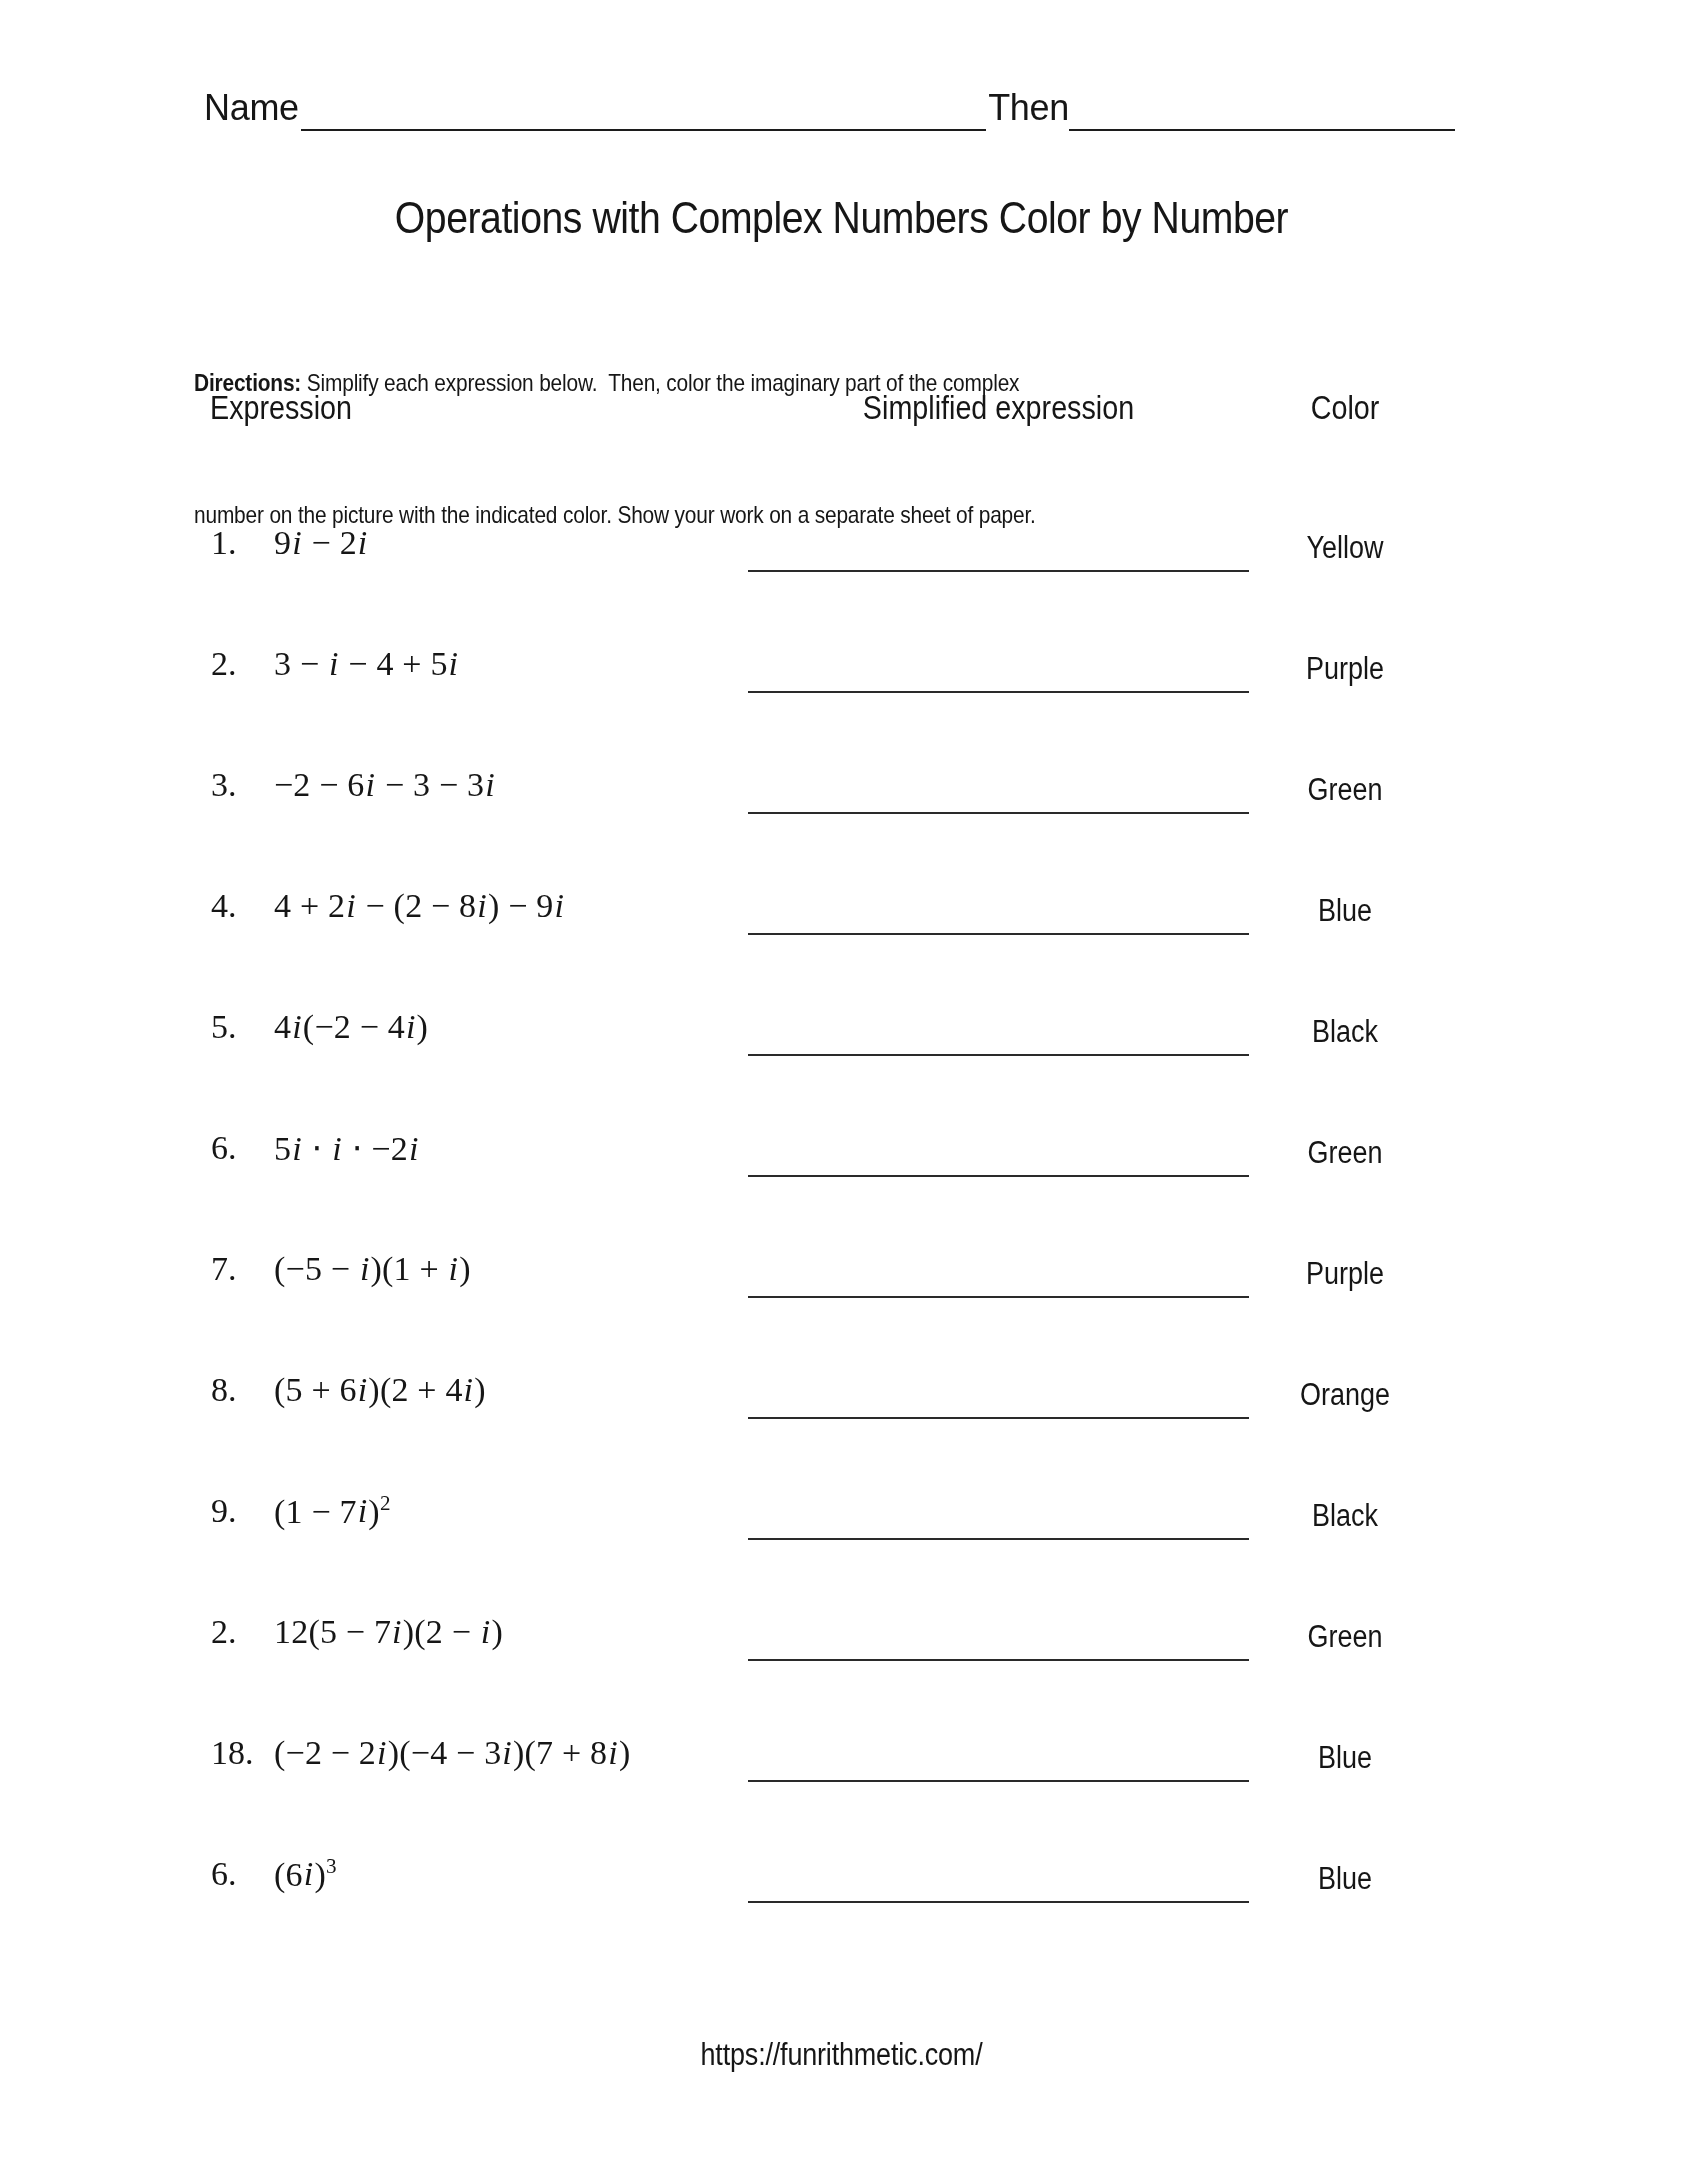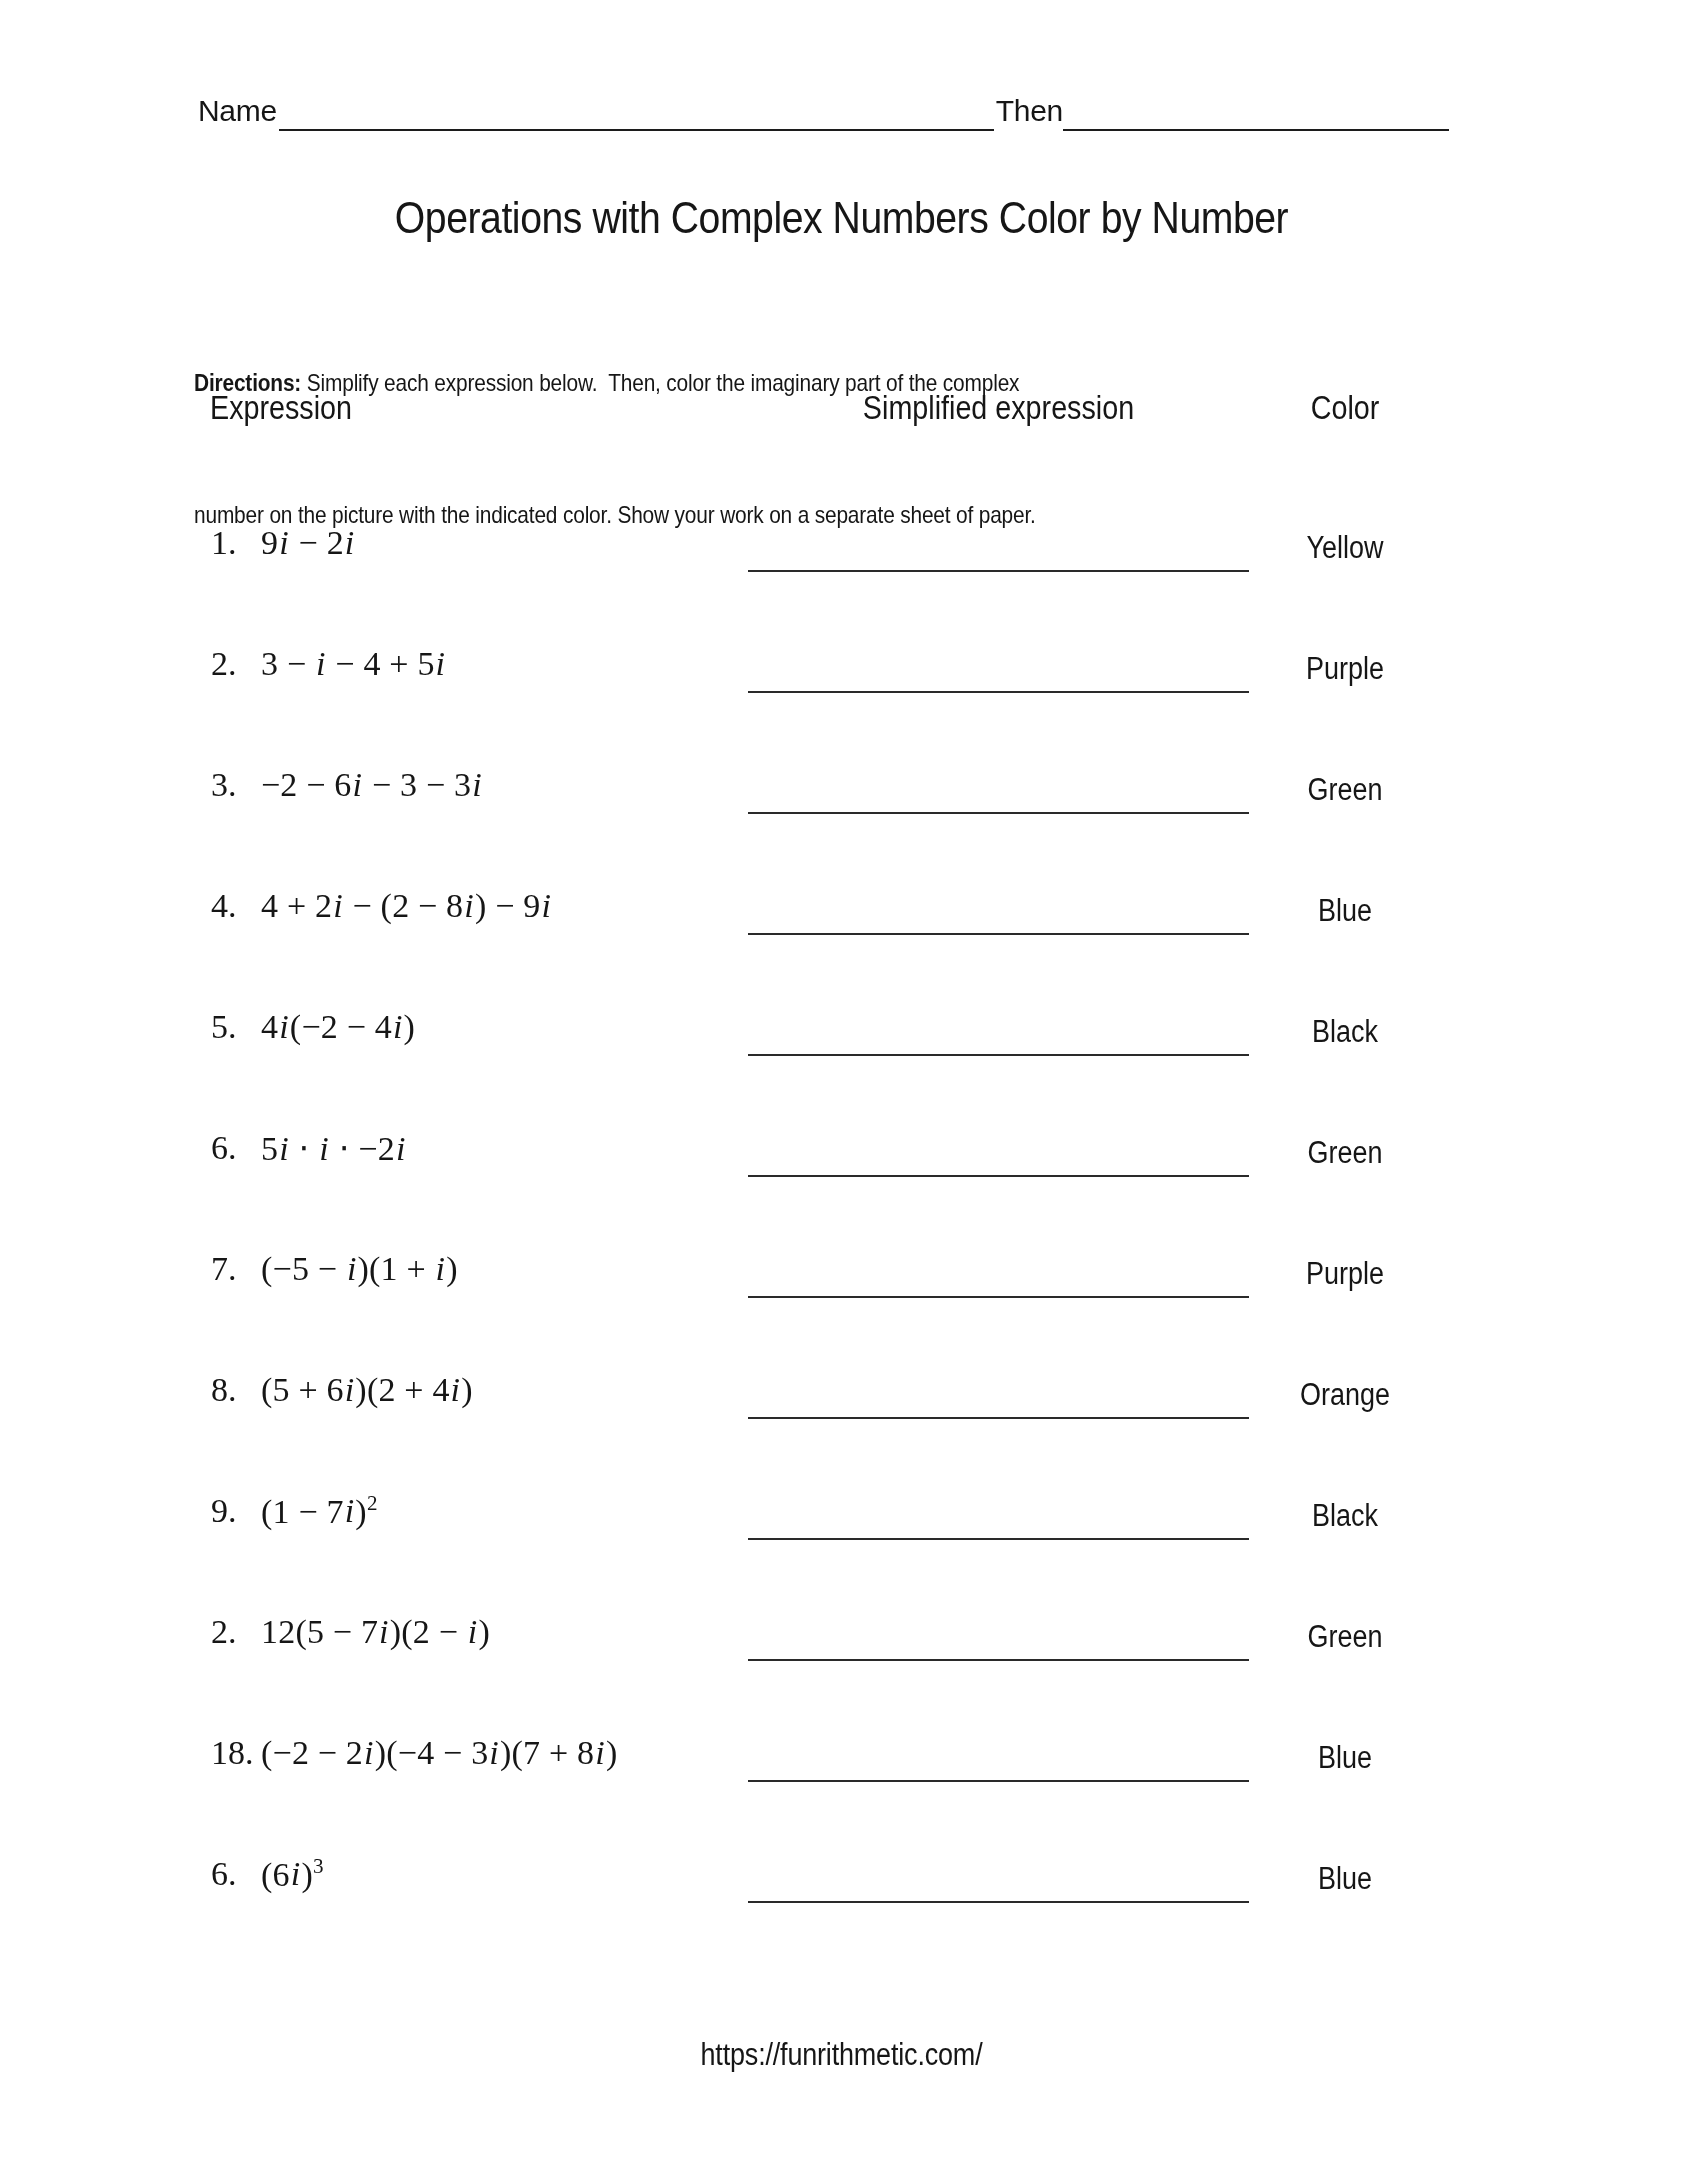--- a/index.html
+++ b/index.html
@@ -3,22 +3,22 @@
 <meta charset="utf-8">
 <style>
   html,body { margin:0; padding:0; background:#ffffff; }
   .page {
     position:relative; width:1683px; height:2178px; background:#ffffff;
     color:#161616; font-family:"Liberation Sans", sans-serif; overflow:hidden;
   }
 
   
   .name-row {
-    position:absolute; left:198px; top:87px; width:1251px; height:44px;
-    display:flex; align-items:flex-end; font-size:30px; letter-spacing:-0.3px;
+    position:absolute; left:204px; top:87px; width:1251px; height:44px;
+    display:flex; align-items:flex-end; font-size:36px; letter-spacing:-0.3px;
   }
   .nd-label { line-height:1; padding-bottom:5px; white-space:pre; }
   .nd-line  { border-bottom:2.5px solid #1c1c1c; height:100%; }
   .name-line{ flex:1; margin:0 2px; }
   .date-line{ width:386px; }
 
   
   .title {
     position:absolute; top:191px; left:0; width:100%; text-align:center;
     font-size:45px; letter-spacing:-0.5px; transform:scaleX(.87); line-height:1.2;
@@ -38,21 +38,21 @@
   .h-simp  { position:absolute; left:748px; width:501px; text-align:center; transform:scaleX(.87); white-space:pre; }
   .h-color { position:absolute; left:1243px; width:204px; text-align:center; transform:scaleX(.87); white-space:pre; }
 
   
   .problems { position:absolute; top:482px; left:0; width:100%; }
   .row { position:relative; height:121px; }
   .p-num, .p-expr {
     font-family:"Liberation Serif", serif; font-size:34px; white-space:pre;
   }
   .p-num  { position:absolute; left:211px; top:50%; transform:translateY(-50%); }
-  .p-expr { position:absolute; left:261px; top:50%; transform:translateY(-50%); letter-spacing:0.2px; }
+  .p-expr { position:absolute; left:274px; top:50%; transform:translateY(-50%); letter-spacing:0.2px; }
   .p-expr i  { font-style:italic; padding:0 1px; }
   .p-expr sup{ font-size:0.62em; }
   .p-blank {
     position:absolute; left:748px; width:501px; top:88px; height:0;
     border-bottom:2.5px solid #2a2a2a;
   }
   .p-color {
     position:absolute; left:1243px; width:204px; top:50%;
     transform:translateY(-50%) scaleX(.87); margin-top:5px;
     text-align:center; font-size:31px; white-space:pre;

